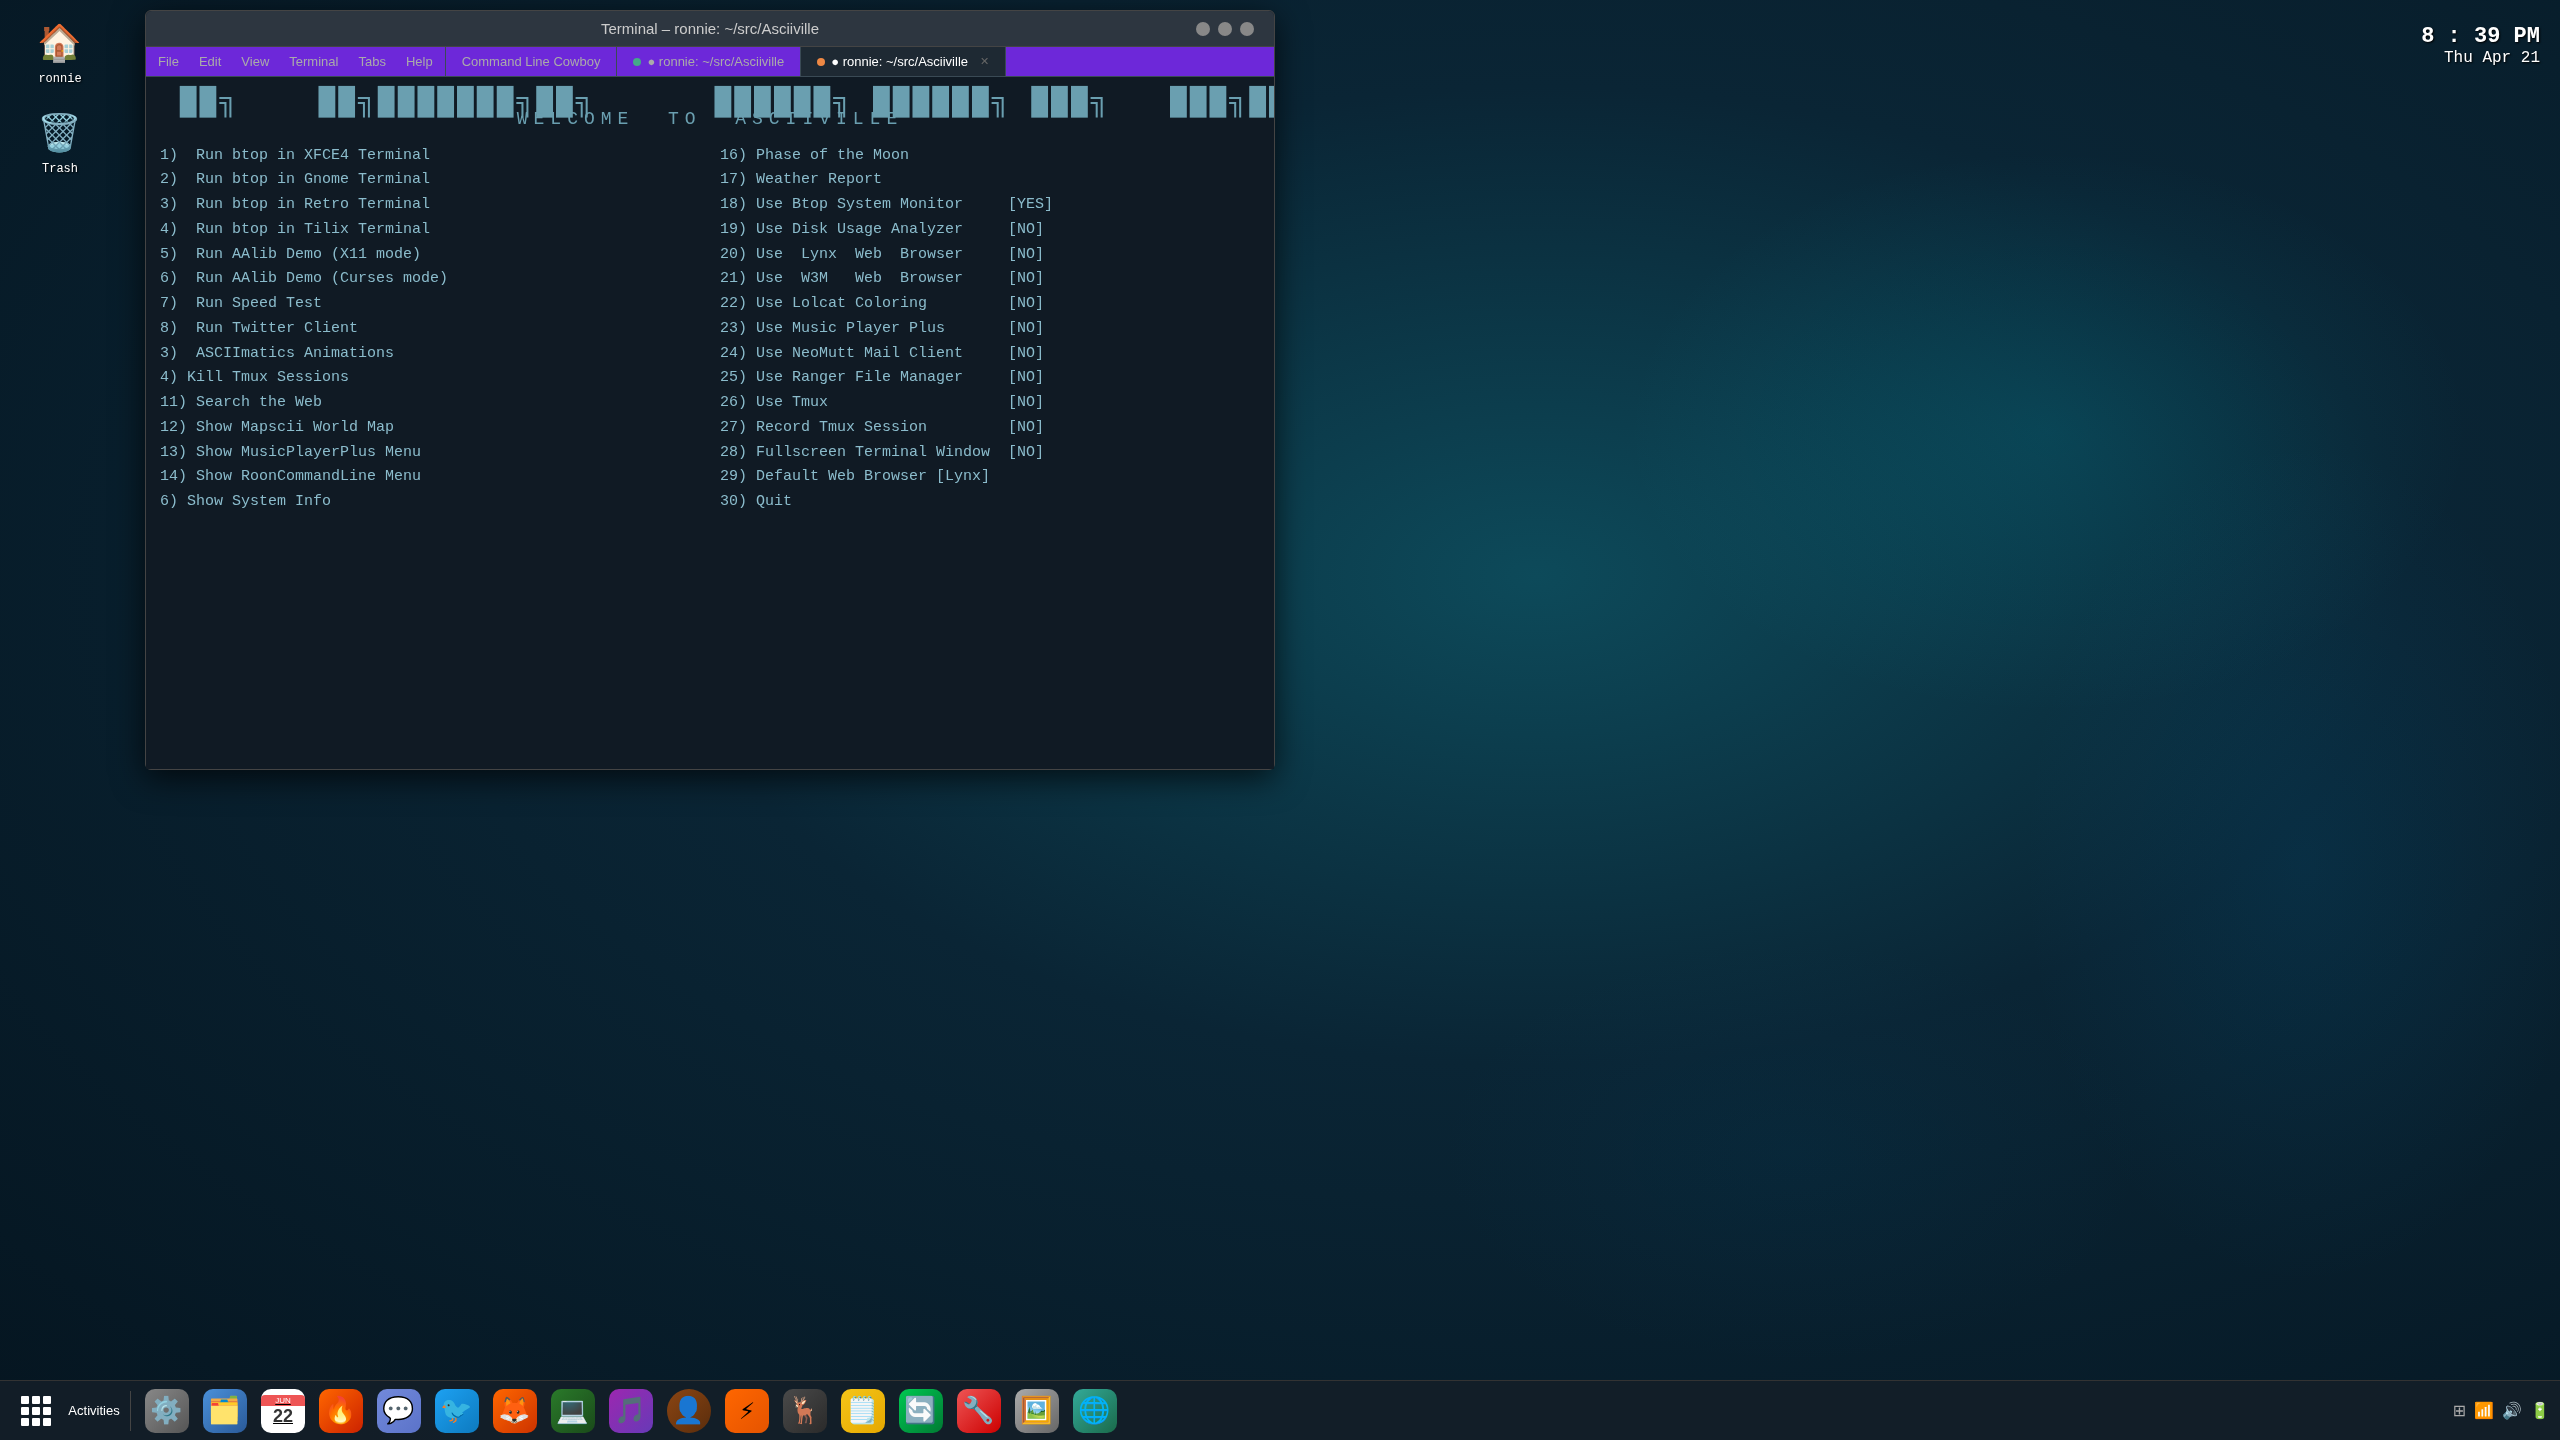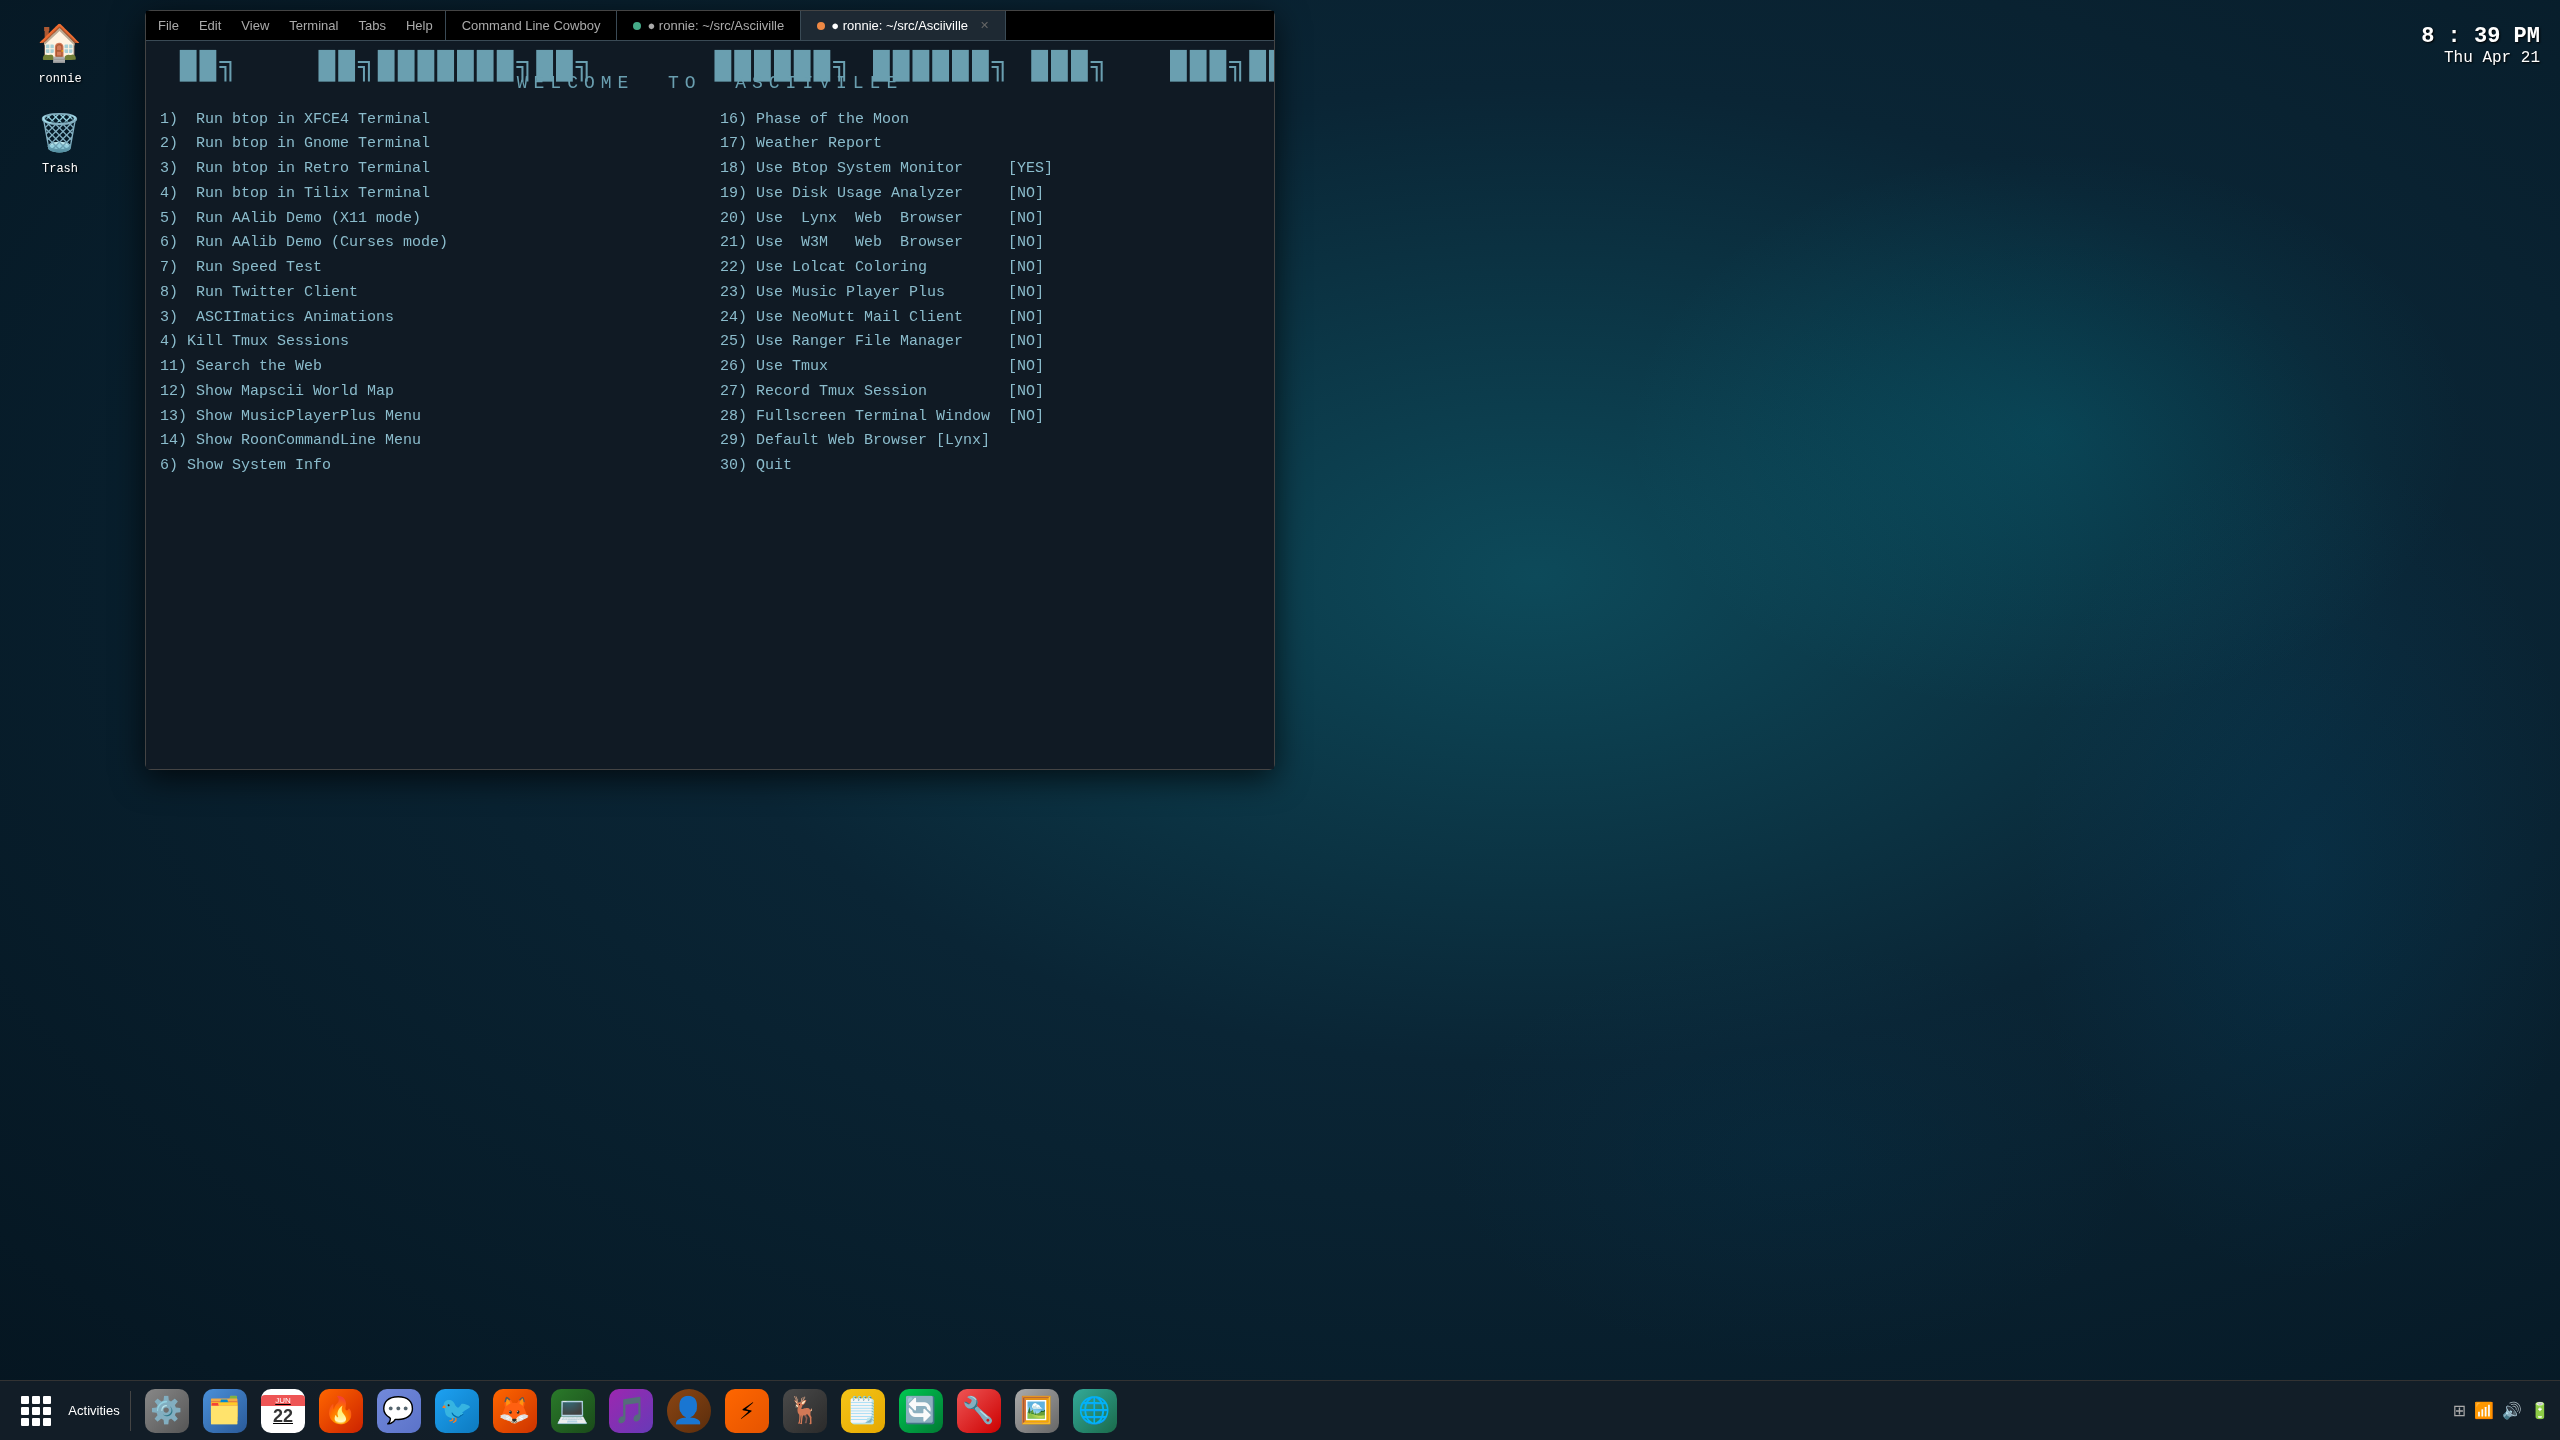--- a/index.html
+++ b/index.html
@@ -112,21 +112,21 @@
     }
     .window-btn {
       width: 14px;
       height: 14px;
       border-radius: 50%;
       background: #888;
     }
 
     
     .terminal-tabs {
-      background: #000000;
+      background: #6d28d9;
       height: 30px;
       display: flex;
       align-items: stretch;
       border-bottom: 1px solid #3a4a55;
       flex-shrink: 0;
     }
     .tab-menu {
       display: flex;
       align-items: center;
       padding: 0 12px;
@@ -289,20 +289,28 @@
     <div class="icon-img">🏠</div>
     <div class="icon-label">ronnie</div>
   </div>
   <div class="desktop-icon" style="top:110px; left:20px;">
     <div class="icon-img">🗑️</div>
     <div class="icon-label">Trash</div>
   </div>
 
   <div class="terminal-window">
 
+    <div class="terminal-titlebar">
+      <span class="title">Terminal – ronnie: ~/src/Asciiville</span>
+      <div class="window-buttons">
+        <div class="window-btn"></div>
+        <div class="window-btn"></div>
+        <div class="window-btn"></div>
+      </div>
+    </div>
 
     <div class="terminal-tabs">
       <div class="tab-menu">
         <span>File</span>
         <span>Edit</span>
         <span>View</span>
         <span>Terminal</span>
         <span>Tabs</span>
         <span>Help</span>
       </div>

